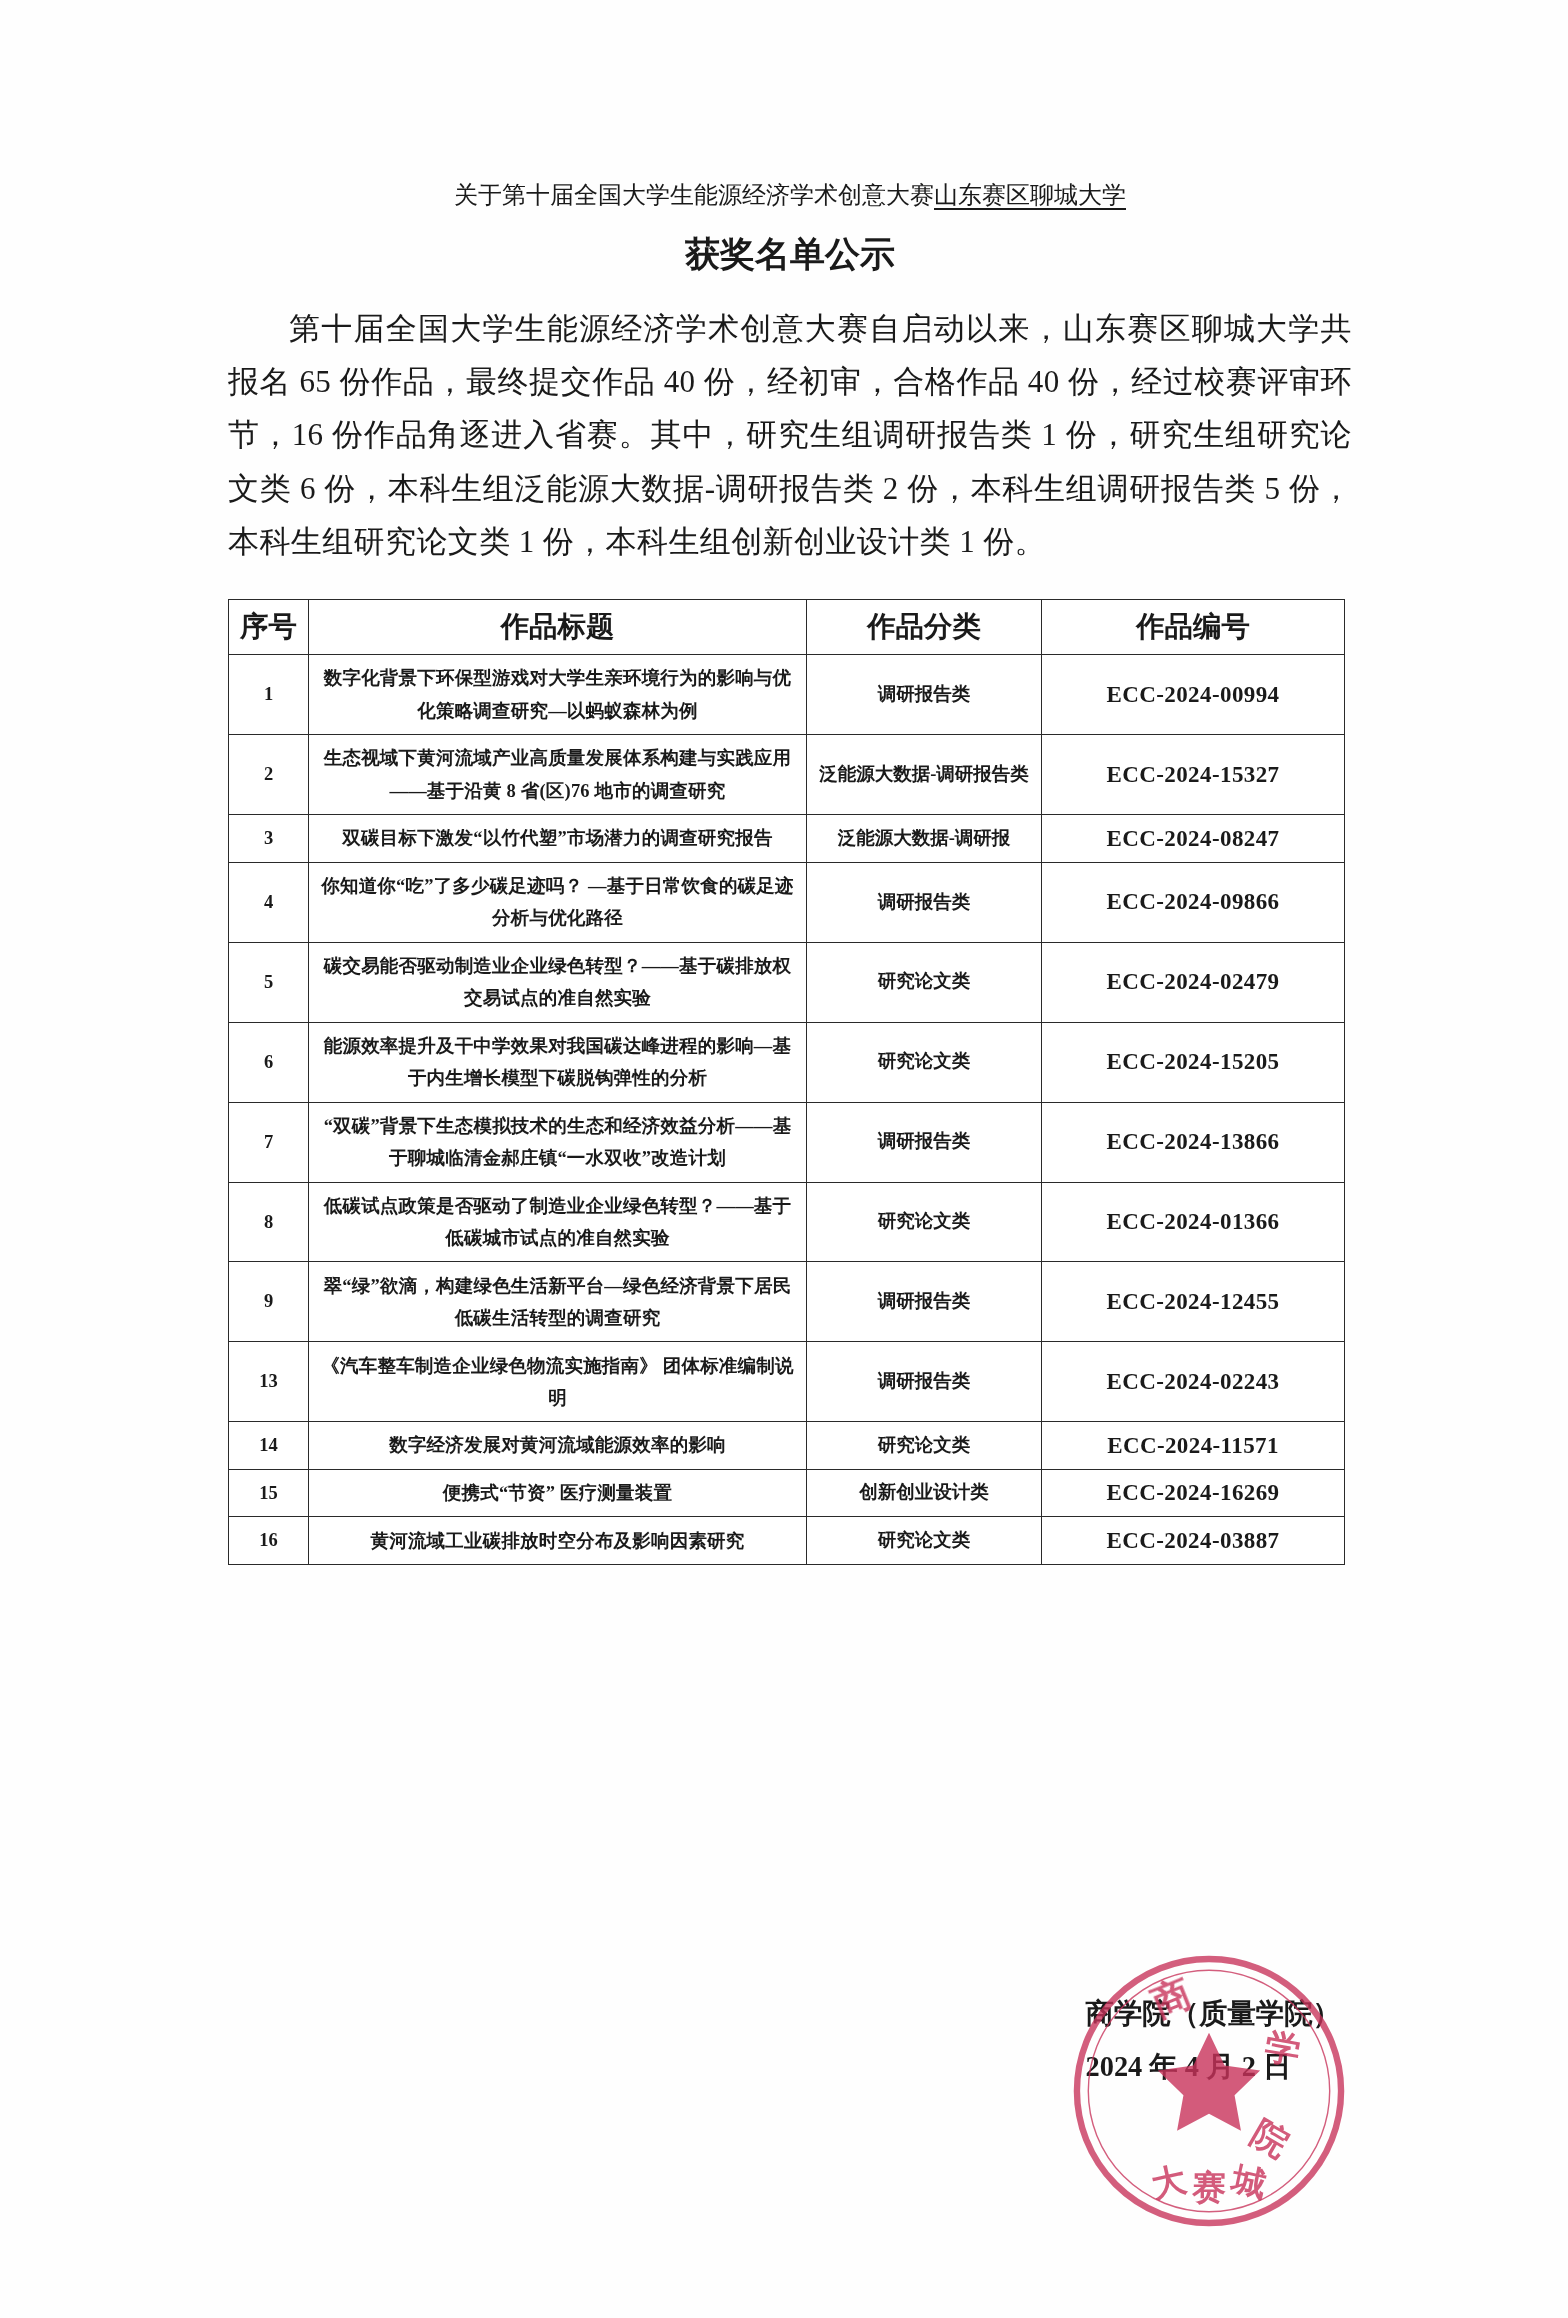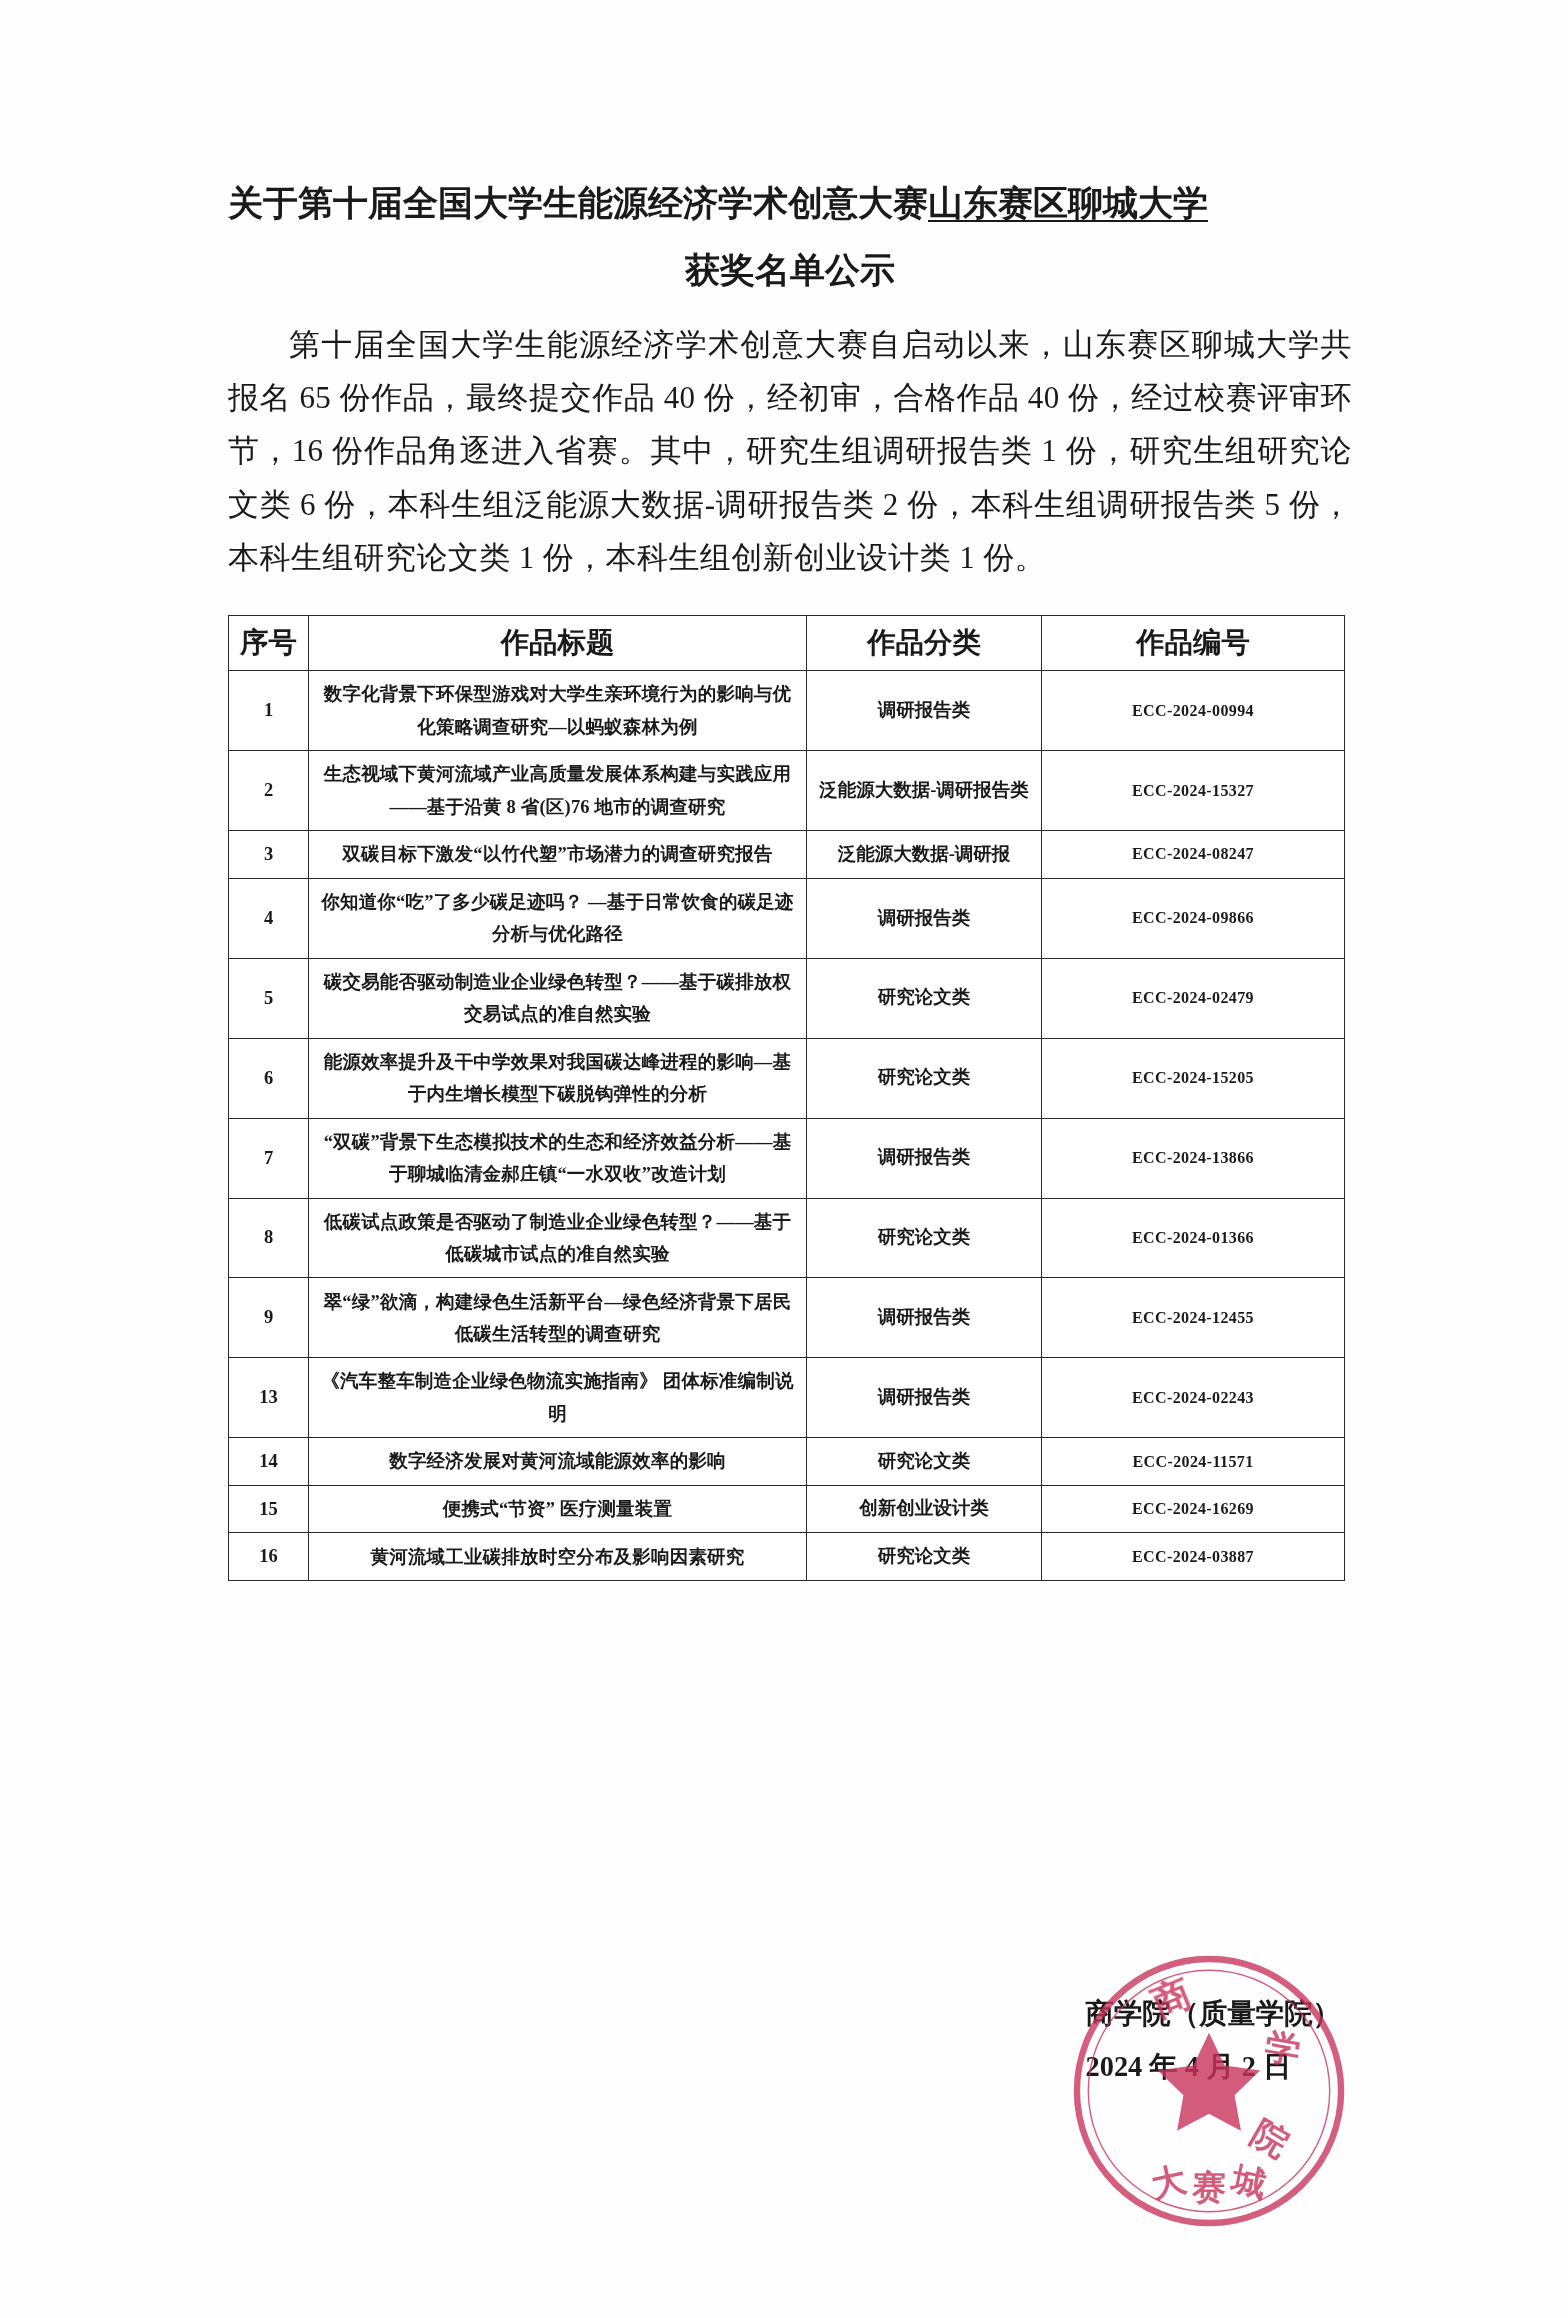--- a/index.html
+++ b/index.html
@@ -22,22 +22,23 @@
     height: 2319px;
     background: #fefefe;
   }
   .content {
     position: absolute;
     left: 228px;
     top: 178px;
     width: 1124px;
   }
   .doc-title {
-    font-size: 35px;
-    font-weight: bold;
+    text-align: center;
+    font-size: 24px;
+    font-weight: normal;
     letter-spacing: 0px;
     line-height: 1.45;
     font-family: "Liberation Sans", sans-serif;
   }
   .doc-title .underlined {
     text-decoration: underline;
     text-decoration-thickness: 2.1px;
     text-underline-offset: 5px;
   }
   .doc-title-2 {
@@ -92,21 +93,21 @@
     padding: 7.1px 10px;
     letter-spacing: 0.2px;
   }
   table.award-table td.c-cat {
     font-size: 18.5px;
     font-weight: bold;
     line-height: 1.7;
     padding: 5.7px 4.3px;
   }
   table.award-table td.c-code {
-    font-size: 16px;
+    font-size: 23px;
     font-weight: bold;
     letter-spacing: 0.4px;
   }
   .sign-block {
     position: absolute;
     right: 227px;
     top: 1988px;
     text-align: left;
     font-size: 28.4px;
     font-weight: bold;

